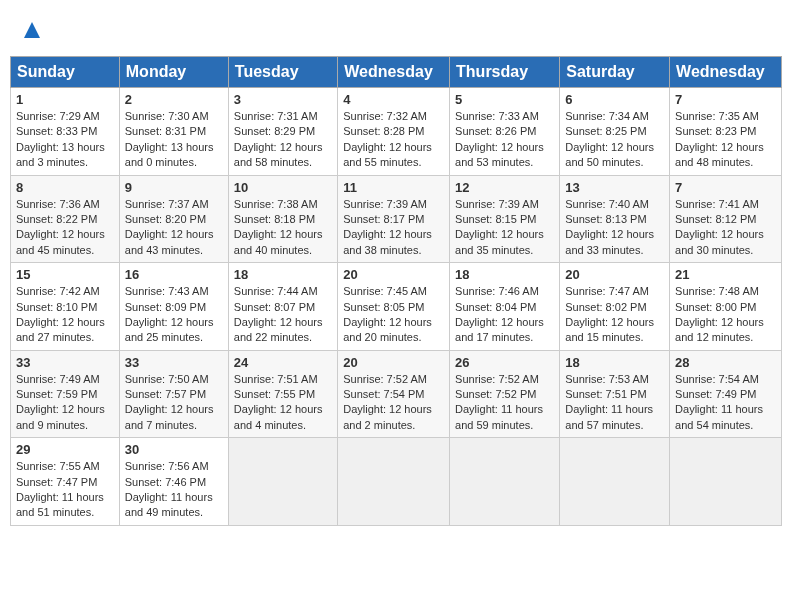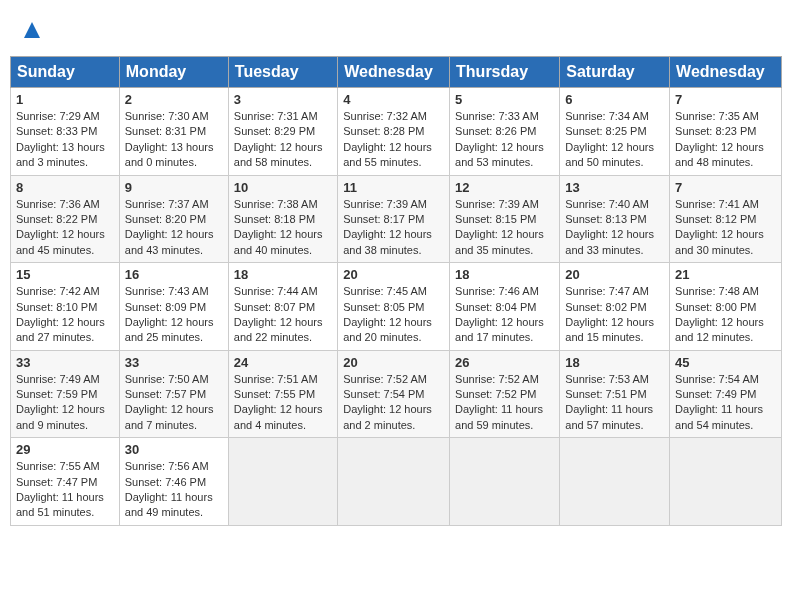--- a/index.html
+++ b/index.html
@@ -173,21 +173,21 @@
         <td><span class="day-number">33</span>
 <span class="day-info">Sunrise: 7:50 AM<br>Sunset: 7:57 PM<br>Daylight: 12 hours and 7 minutes.</span></td>
         <td><span class="day-number">24</span>
 <span class="day-info">Sunrise: 7:51 AM<br>Sunset: 7:55 PM<br>Daylight: 12 hours and 4 minutes.</span></td>
         <td><span class="day-number">20</span>
 <span class="day-info">Sunrise: 7:52 AM<br>Sunset: 7:54 PM<br>Daylight: 12 hours and 2 minutes.</span></td>
         <td><span class="day-number">26</span>
 <span class="day-info">Sunrise: 7:52 AM<br>Sunset: 7:52 PM<br>Daylight: 11 hours and 59 minutes.</span></td>
         <td><span class="day-number">18</span>
 <span class="day-info">Sunrise: 7:53 AM<br>Sunset: 7:51 PM<br>Daylight: 11 hours and 57 minutes.</span></td>
-        <td><span class="day-number">45</span>
+        <td><span class="day-number">28</span>
 <span class="day-info">Sunrise: 7:54 AM<br>Sunset: 7:49 PM<br>Daylight: 11 hours and 54 minutes.</span></td>
       </tr>
       <tr>
         <td><span class="day-number">29</span>
 <span class="day-info">Sunrise: 7:55 AM<br>Sunset: 7:47 PM<br>Daylight: 11 hours and 51 minutes.</span></td>
         <td><span class="day-number">30</span>
 <span class="day-info">Sunrise: 7:56 AM<br>Sunset: 7:46 PM<br>Daylight: 11 hours and 49 minutes.</span></td>
         <td class="empty-cell"></td>
         <td class="empty-cell"></td>
         <td class="empty-cell"></td>

